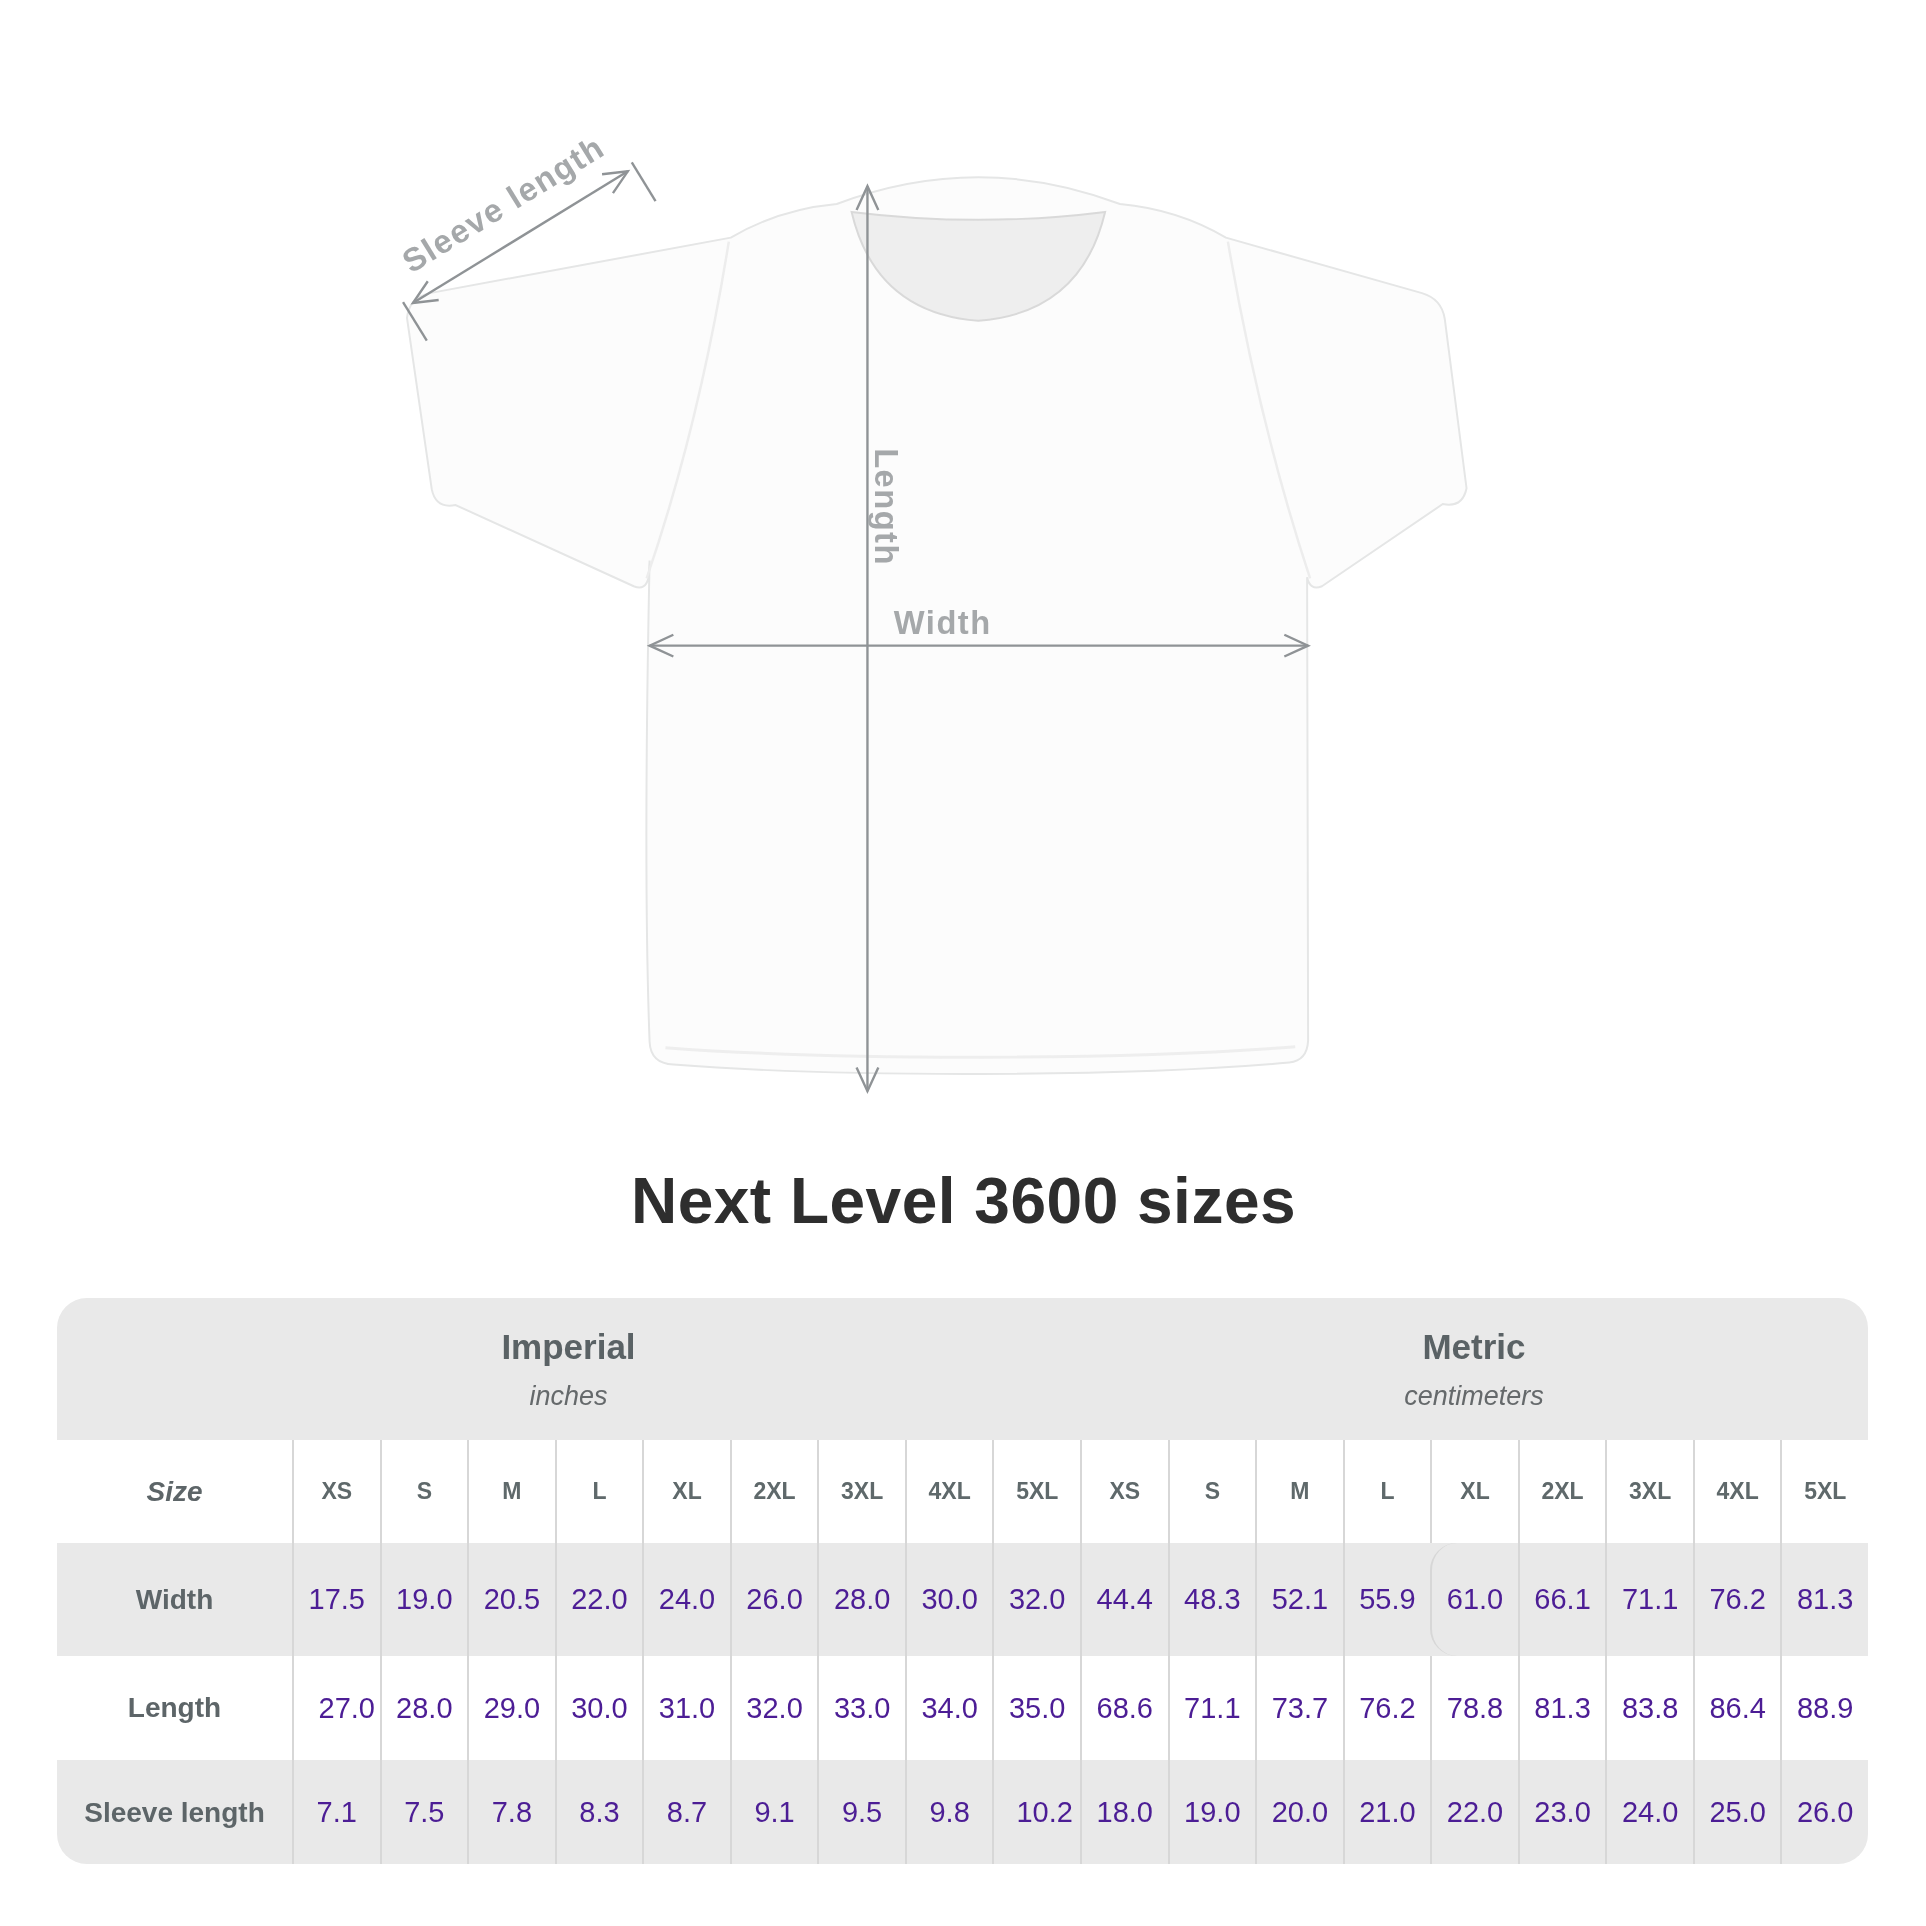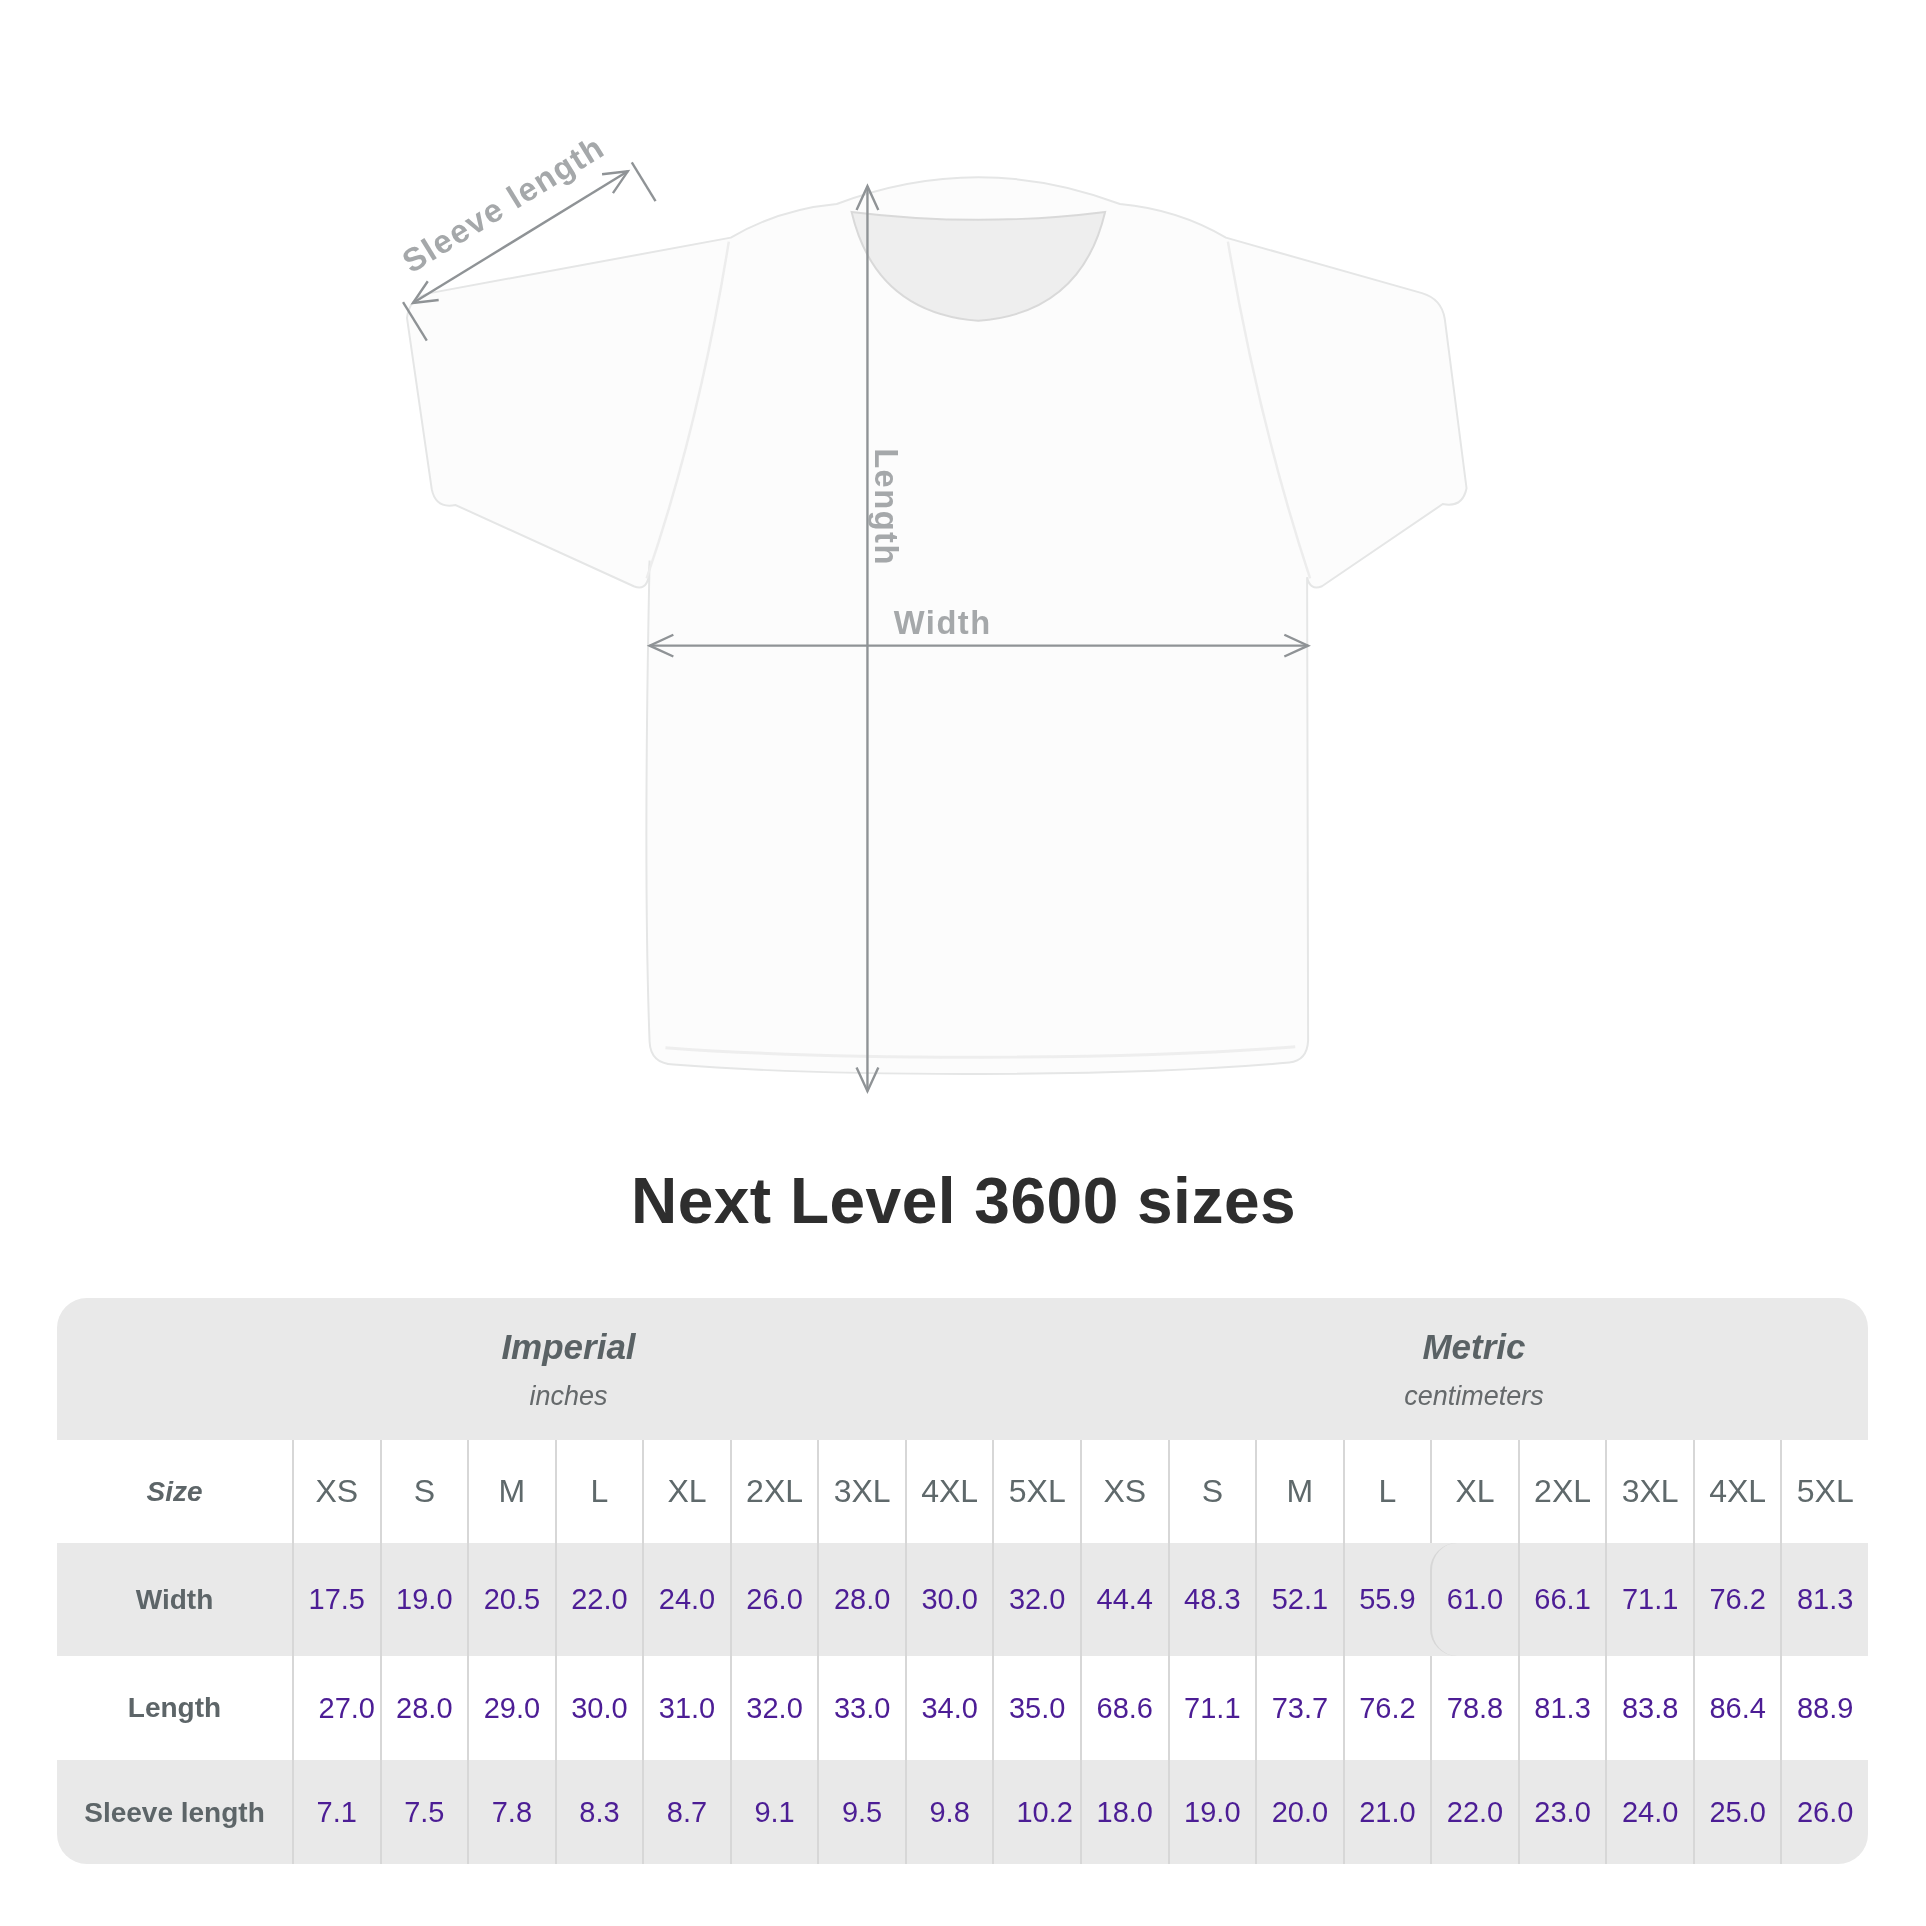--- a/index.html
+++ b/index.html
@@ -22,26 +22,26 @@
   
   .panel{position:absolute;left:57px;top:1298px;width:1811px;height:566px;
          background:#e9e9e9;border-radius:30px;overflow:hidden;}
   .grid{display:grid;width:100%;height:100%;
         grid-template-columns:235px repeat(18,1fr);
         grid-template-rows:142px 103px 113px 104px 105px;}
   .group{grid-row:1;display:flex;flex-direction:column;align-items:center;
          justify-content:center;gap:14px;}
   .g-imp{grid-column:1 / span 10;}
   .g-met{grid-column:11 / span 9;}
-  .gname{font-size:35px;font-weight:bold;font-style:italic;color:#5a6265;}
+  .gname{font-size:35px;font-weight:bold;color:#5a6265;}
   .gunit{font-size:27px;font-style:italic;color:#65696b;}
 
   .cell{display:flex;align-items:center;justify-content:center;}
   .label-cell{font-weight:bold;color:#5d6568;font-size:28px;}
-  .size-cell{font-weight:normal;color:#5f696b;font-size:32px;}
+  .size-cell{font-weight:bold;color:#5f696b;font-size:23px;}
   .value-cell{color:#4c1d95;font-size:29px;}
   .row-white{background:#ffffff;}
   .sep{border-left:2px solid #d7d7d7;}
 </style>
 </head>
 <body>
 
 <div class="page">
 
   <svg class="shirt-svg" viewBox="0 0 1946 1946">

